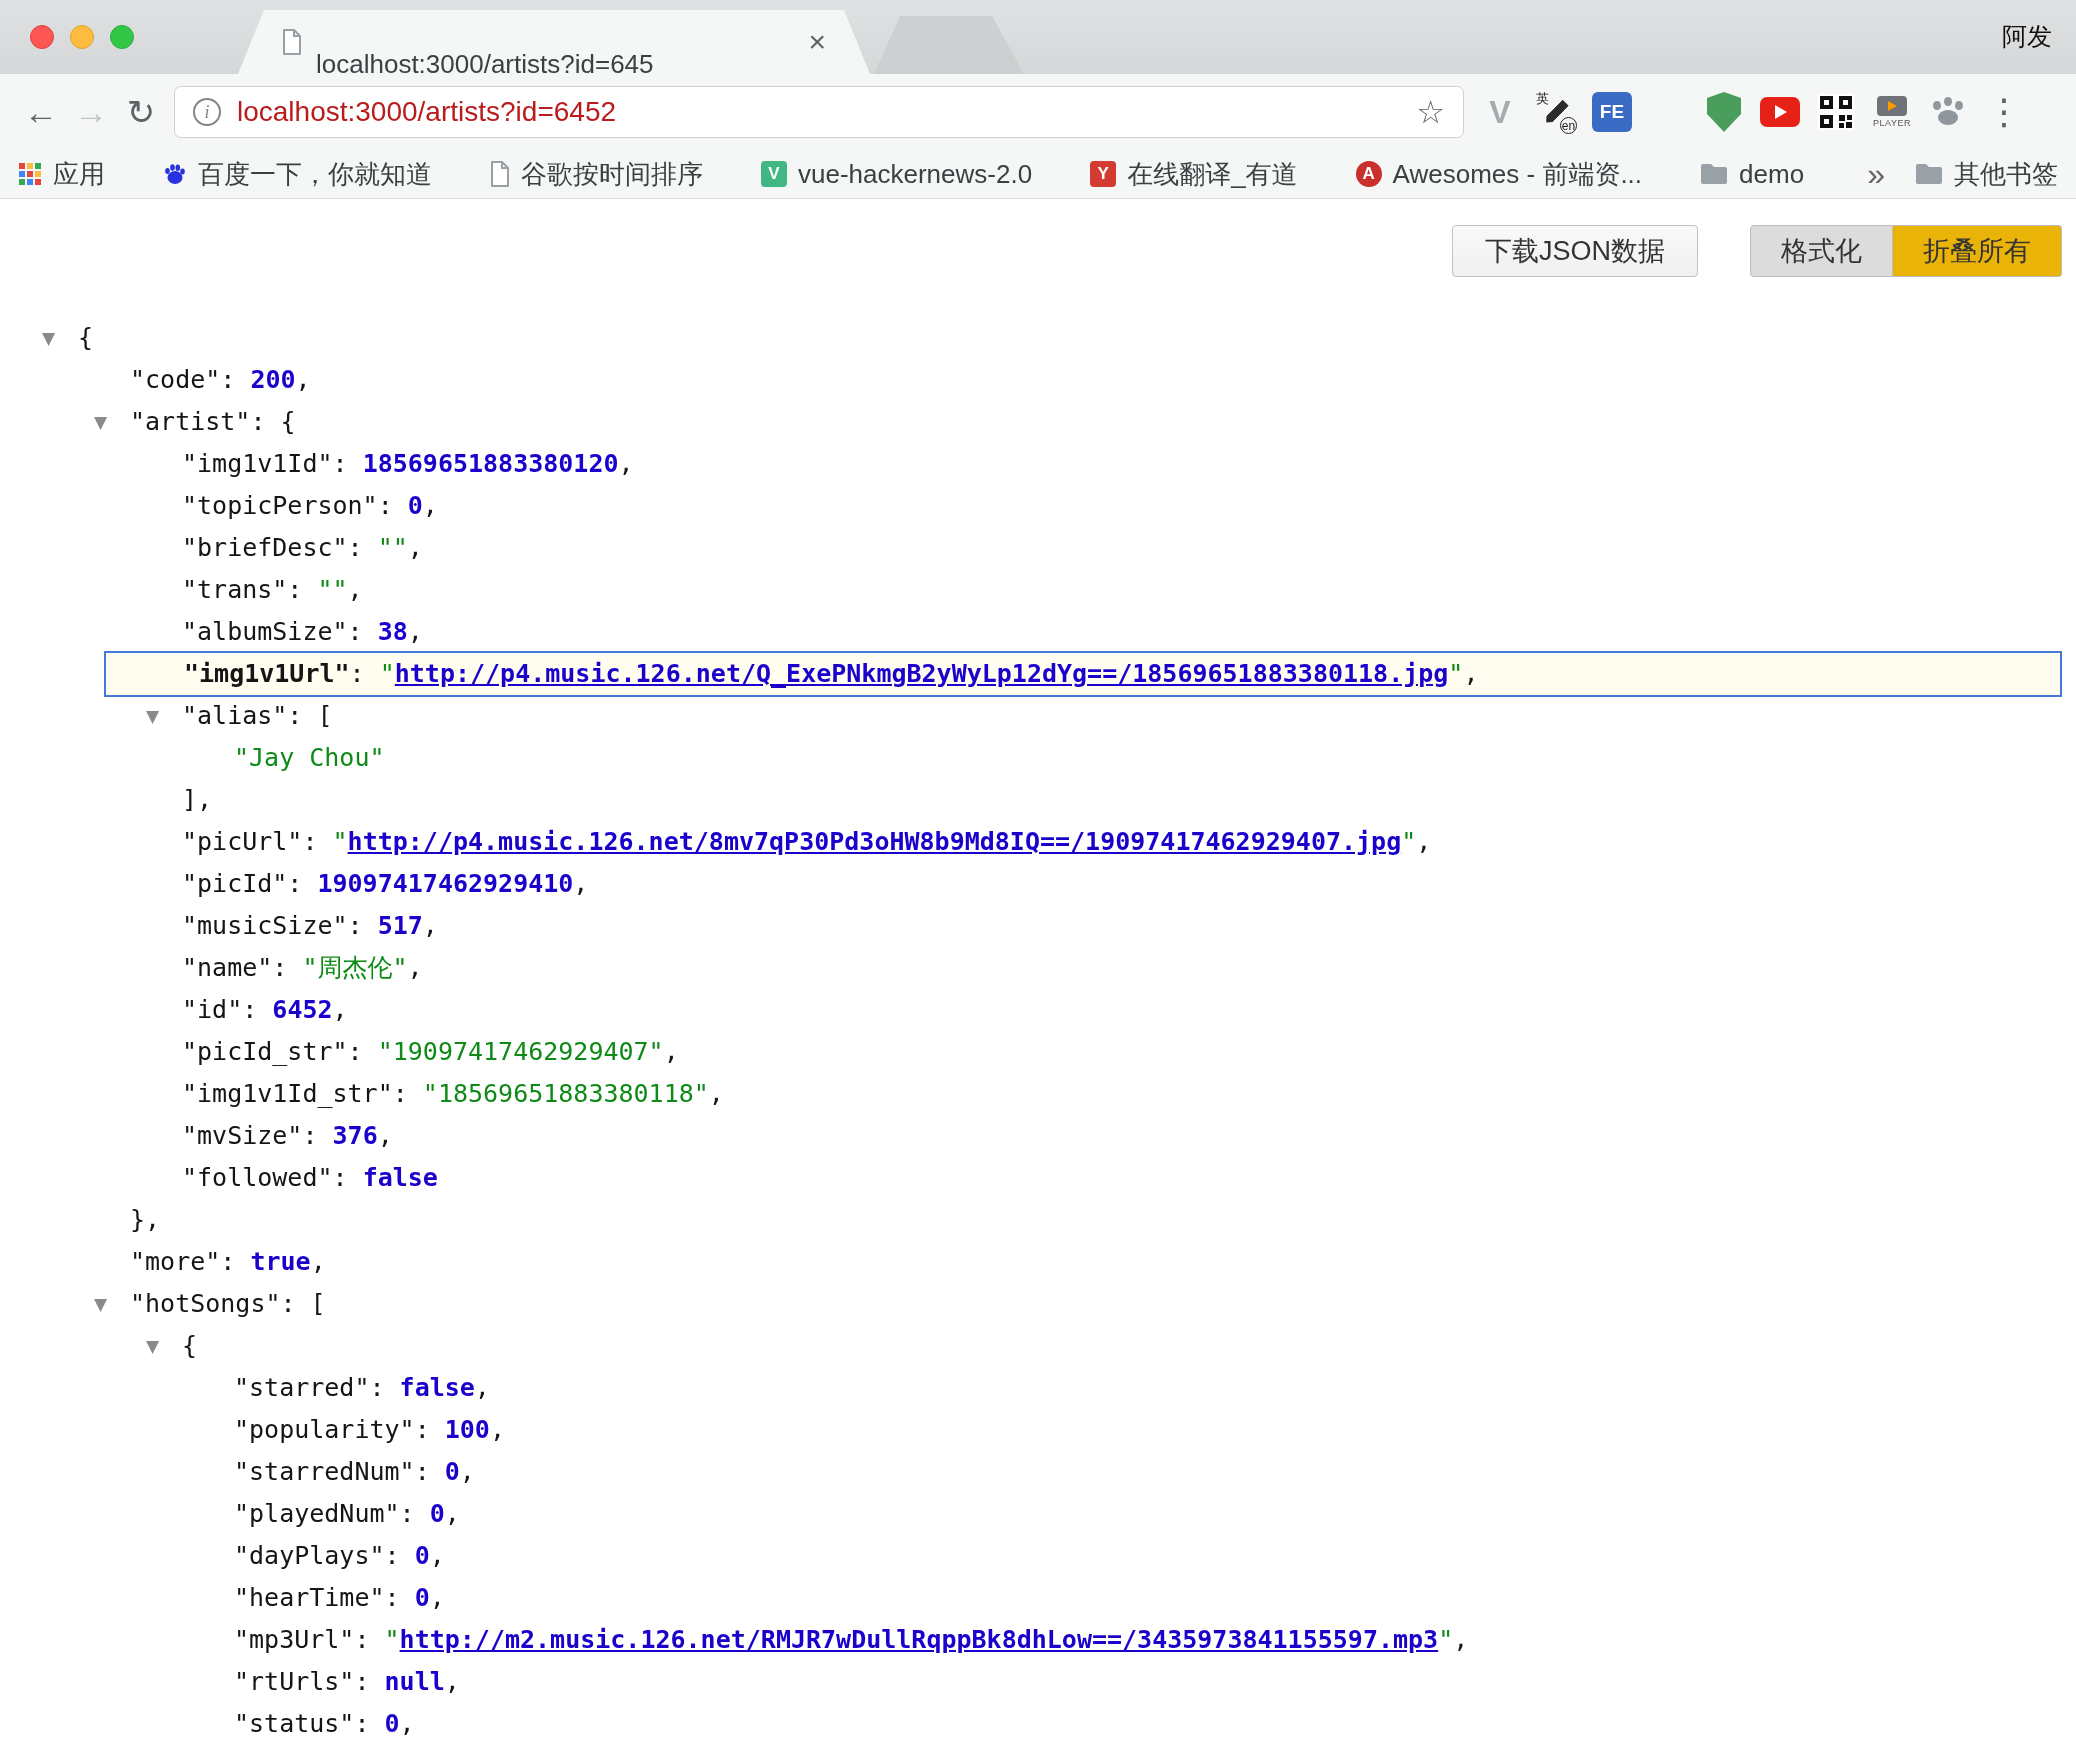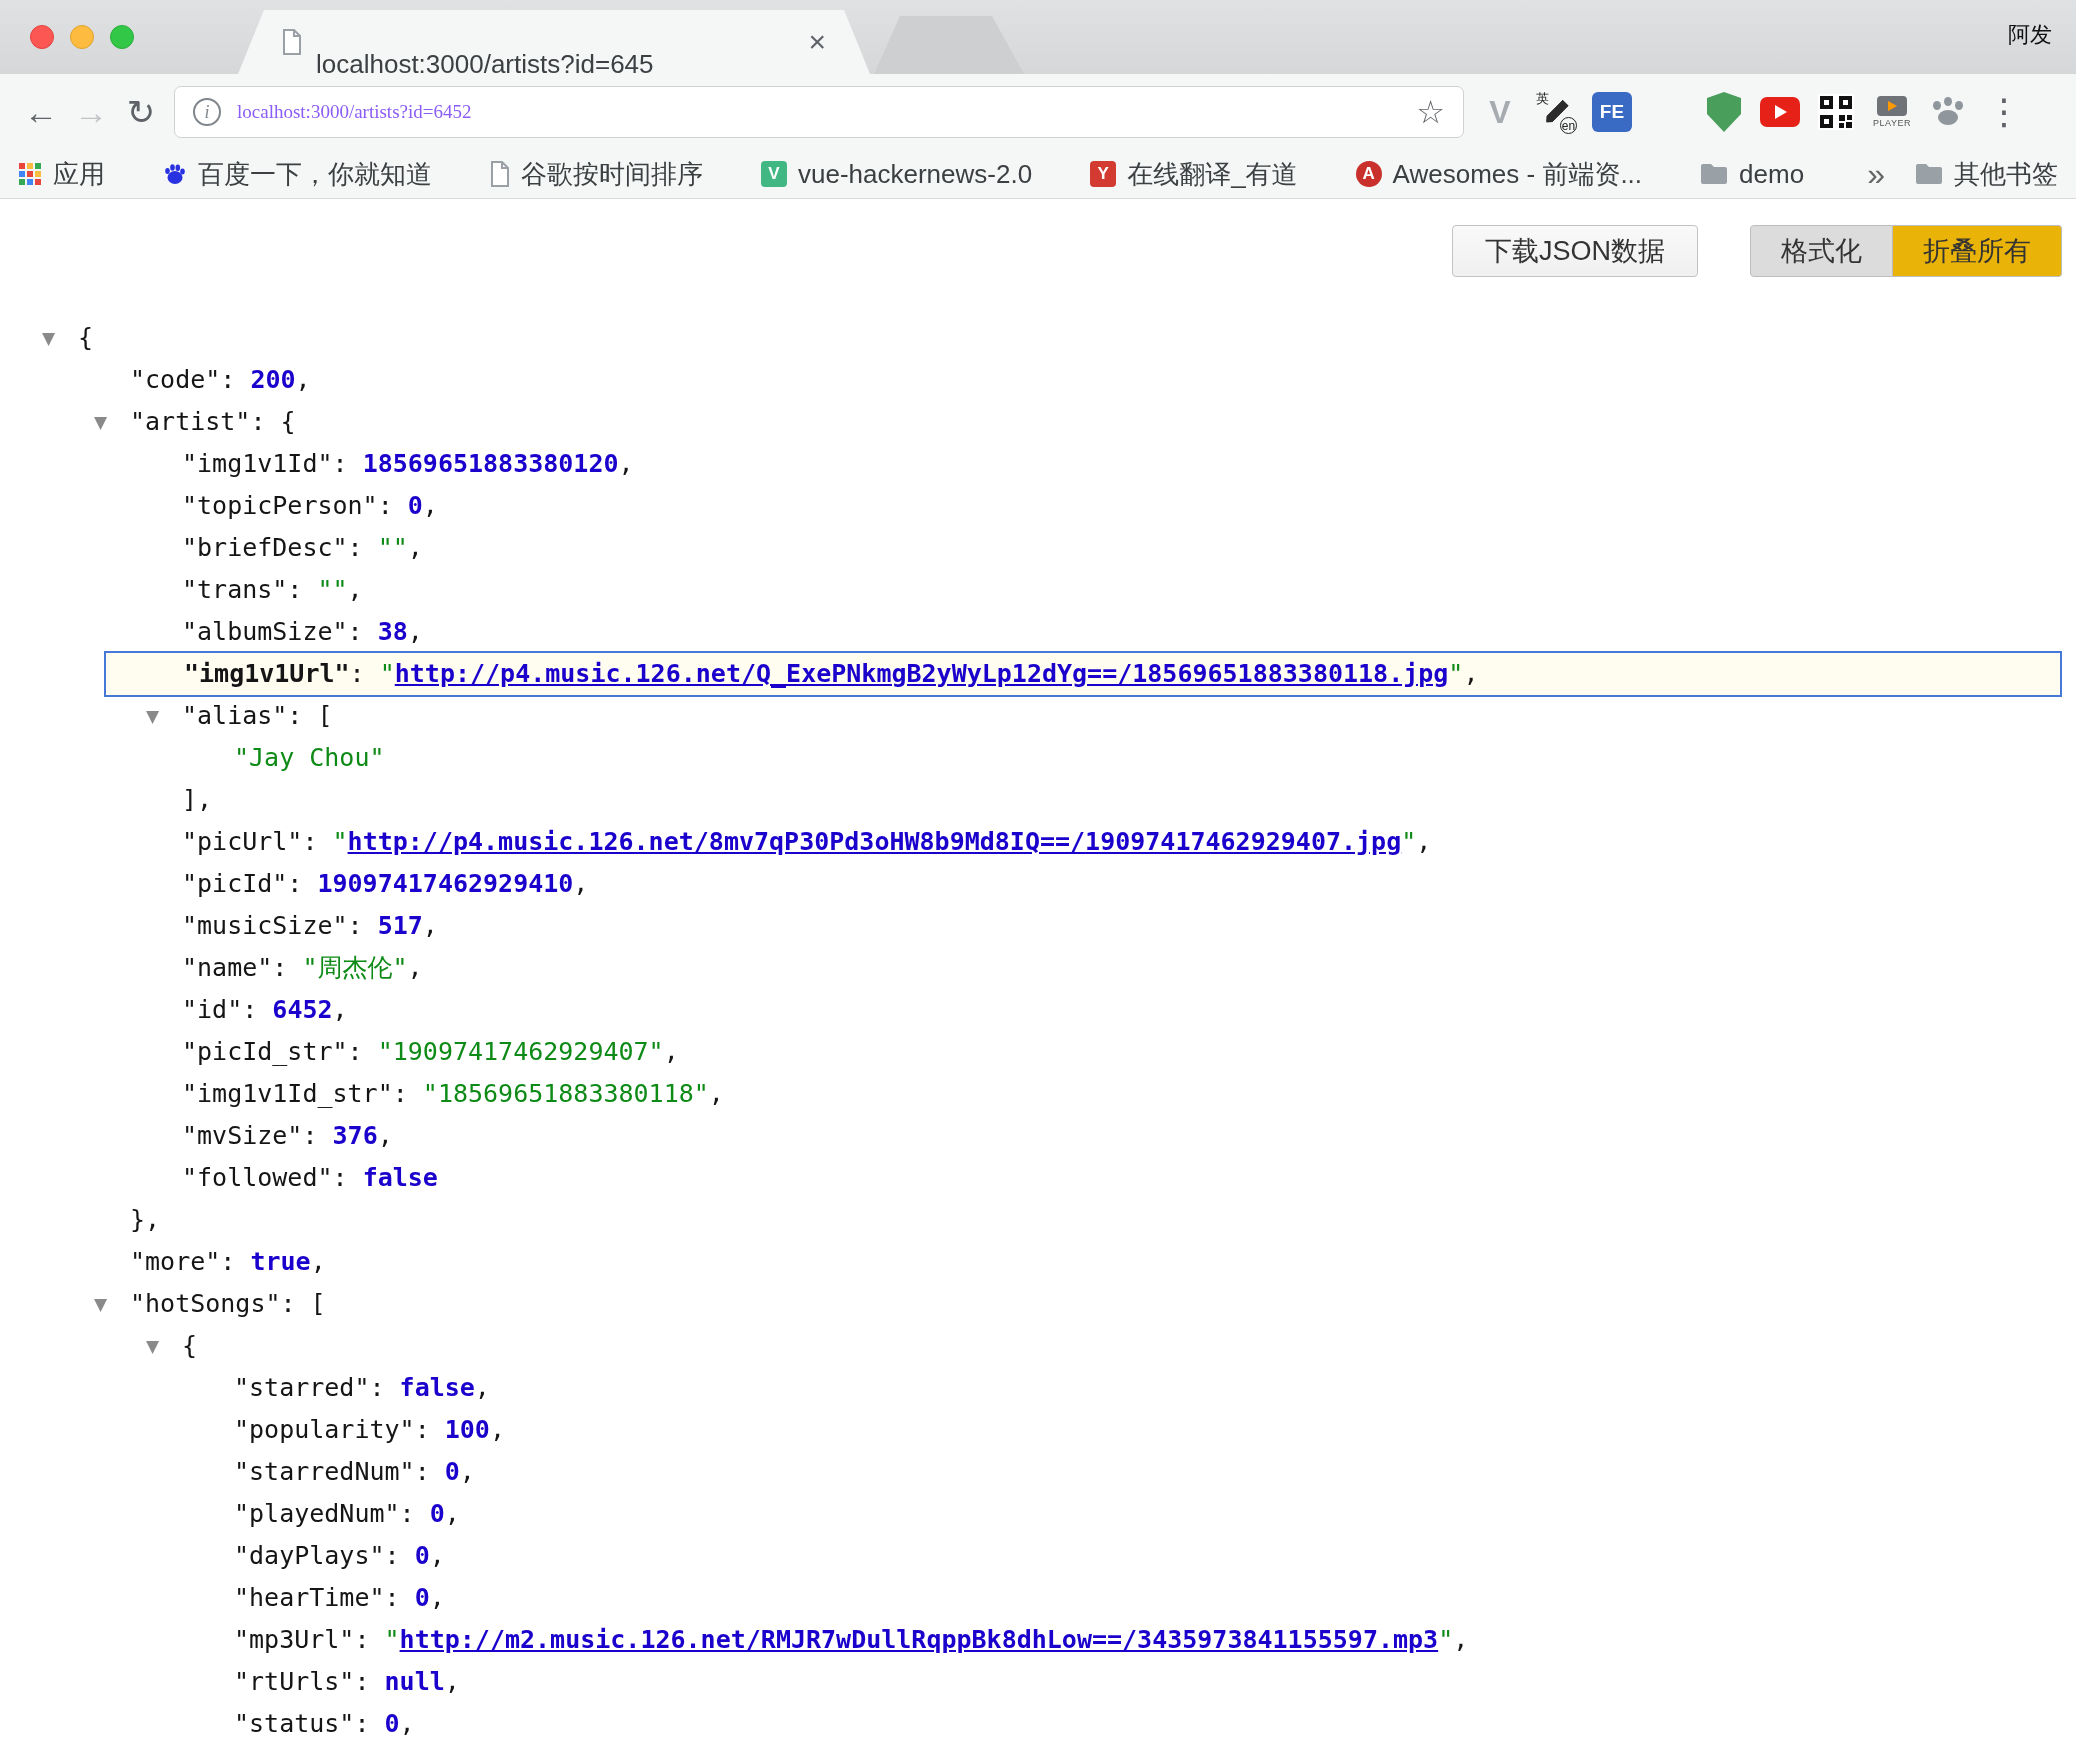--- a/index.html
+++ b/index.html
@@ -13,32 +13,32 @@
   .tl-red    { background:#FC5753; border:1px solid #E1423E; }
   .tl-yellow { background:#FDBC40; border:1px solid #E0A32E; }
   .tl-green  { background:#33C748; border:1px solid #2AAE3C; }
   .tab { position:absolute; left:238px; bottom:0; width:632px; height:64px; background:#F5F6F6;
     clip-path:polygon(0 100%, 26px 0, 606px 0, 632px 100%);
     display:flex; align-items:center; padding:0 44px; gap:14px; }
   .tab-title { font-size:26px; color:#3C4043; white-space:nowrap; overflow:hidden; flex:1;margin-top:44px; }
   .tab-close { font-size:30px; color:#5F6368; line-height:1; }
   .newtab-stub { position:absolute; left:874px; bottom:0; width:150px; height:58px; background:#CDCFD0;
     clip-path:polygon(0 100%, 26px 0, 118px 0, 150px 100%); }
-  .profile-name { position:absolute; right:24px; top:20px; font-size:22px; color:#111; }
+  .profile-name { position:absolute; right:24px; top:20px; font-size:25px; color:#111; }
 
   
   .toolbar { height:76px; background:#F5F6F6; display:flex; align-items:center; padding:0 16px; }
   .nav-icon { width:50px; text-align:center; font-size:34px; color:#5F6368; }
   .nav-icon.disabled { color:#C0C3C6; }
   .omnibox { width:1290px; height:52px; border:1px solid #D1D1D1; background:#fff; border-radius:7px;
     display:flex; align-items:center; padding:0 18px; gap:16px; margin-left:8px; }
   .info-icon { width:28px; height:28px; min-width:28px; border:2px solid #80868B; border-radius:50%;
     color:#80868B; font-size:18px; font-style:italic; display:flex; align-items:center; justify-content:center;
     font-family:"Liberation Serif",serif; }
-  .url-text { font-size:19px; color:#8b5cf6; flex:1; white-space:nowrap; overflow:hidden;font-family:Liberation Serif, serif; }
+  .url-text { font-size:28px; color:#b91c1c; flex:1; white-space:nowrap; overflow:hidden; }
   .star-icon { font-size:32px; color:#5F6368; }
   .ext-area { display:flex; align-items:center; gap:8px; margin-left:12px; }
   .ext { width:48px; height:48px; display:flex; flex-direction:column; align-items:center; justify-content:center; position:relative; }
   .ext-v { font-size:32px; font-weight:bold; color:#A6ABAF; }
   .pen-wrap { position:relative; width:36px; height:36px; }
   .pen-shape { position:absolute; left:4px; top:14px; width:28px; height:9px; background:#2B2B2B;
     transform:rotate(-45deg); clip-path:polygon(0 50%,18% 0,100% 0,100% 100%,18% 100%); }
   .pen-top { position:absolute; left:-2px; top:-4px; font-size:13px; color:#222; }
   .pen-bottom { position:absolute; right:-3px; bottom:-4px; font-size:12px; color:#222; border:1px solid #222; border-radius:50%; width:17px; height:17px; display:flex; align-items:center; justify-content:center; }
   .fe-badge { width:40px; height:40px; background:#3A6BC4; border-radius:6px; color:#fff; font-size:19px;

